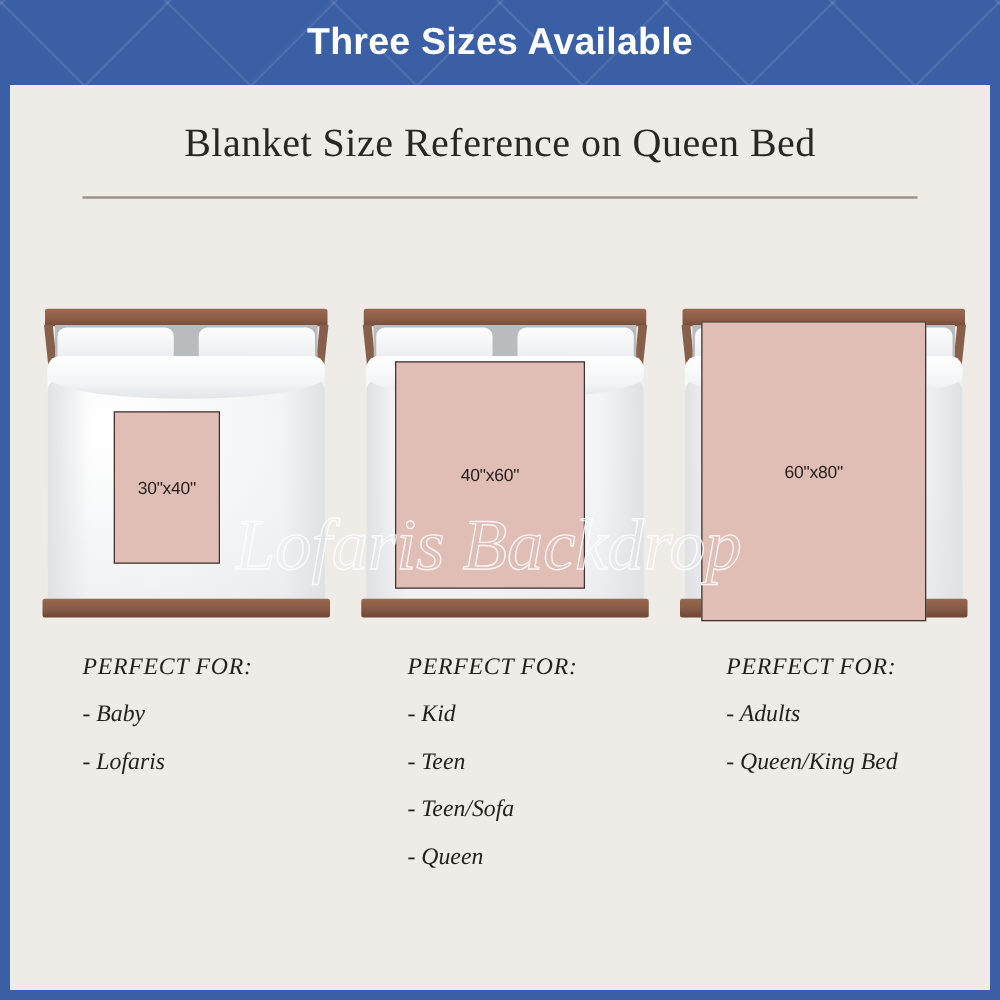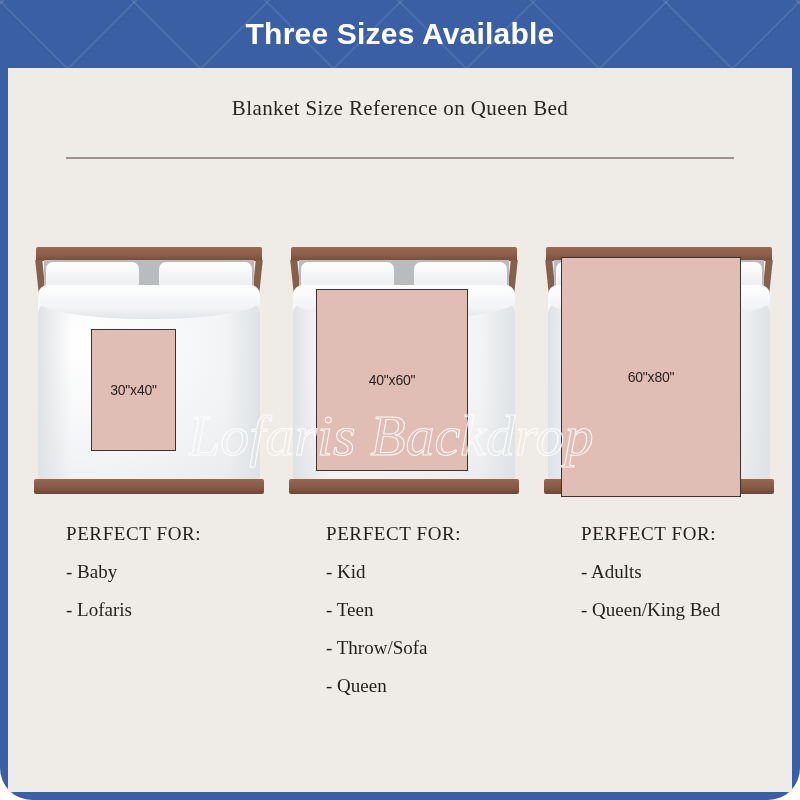--- a/index.html
+++ b/index.html
@@ -11,21 +11,20 @@
     background: #ffffff;
     font-family: "Liberation Serif", serif;
   }
 
   #page {
     position: relative;
     width: 800px;
     height: 800px;
     background: #3a5fa5;
     box-sizing: border-box;
-    border-radius: 32px;
   }
 
   
   .banner {
     position: absolute;
     left: 0; top: 0;
     width: 800px;
     height: 68px;
     background:
       repeating-linear-gradient(45deg,
@@ -66,21 +65,21 @@
     overflow: hidden;
   }
 
   
   .title {
     position: absolute;
     left: 0; top: 28px;
     width: 784px;
     text-align: center;
     font-family: "Liberation Serif", serif;
-    font-size: 21px;
+    font-size: 32px;
     color: #2a2623;
     letter-spacing: 0.4px;
   }
   .title-rule {
     position: absolute;
     left: 58px;
     top: 89px;
     width: 668px;
     height: 2px;
     background: #9c948c;
@@ -229,20 +228,21 @@
   }
   .watermark svg { display: block; }
 
   
   .lists {
     position: absolute;
     left: 0;
     top: 455px;
     width: 678px;
     height: 230px;
+    font-style: italic;
   }
   .list-col {
     position: absolute;
     top: 0;
     width: 230px;
   }
   .list-col.c1 { left: 58px; }
   .list-col.c2 { left: 318px; }
   .list-col.c3 { left: 573px; }
 
@@ -348,21 +348,21 @@
       <div class="list-col c1">
         <div class="list-head">PERFECT FOR:</div>
         <div class="list-item">- Baby</div>
         <div class="list-item">- Lofaris</div>
       </div>
 
       <div class="list-col c2">
         <div class="list-head">PERFECT FOR:</div>
         <div class="list-item">- Kid</div>
         <div class="list-item">- Teen</div>
-        <div class="list-item">- Throw/Sofa</div>
+        <div class="list-item">- Teen/Sofa</div>
         <div class="list-item">- Queen</div>
       </div>
 
       <div class="list-col c3">
         <div class="list-head">PERFECT FOR:</div>
         <div class="list-item">- Adults</div>
         <div class="list-item">- Queen/King Bed</div>
       </div>
 
     </div>

